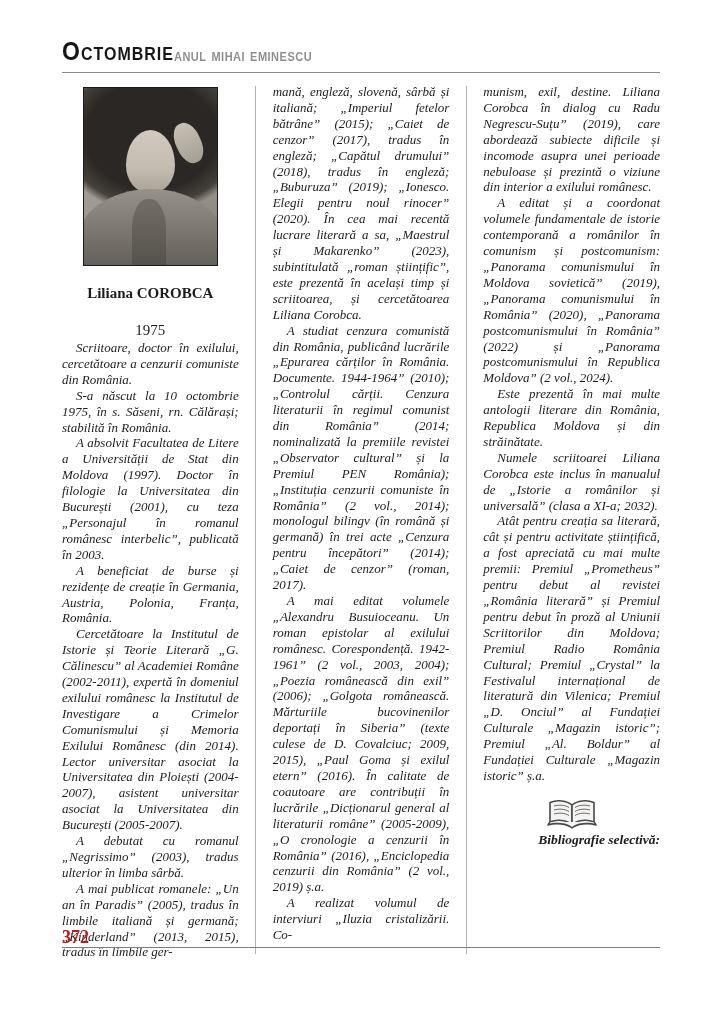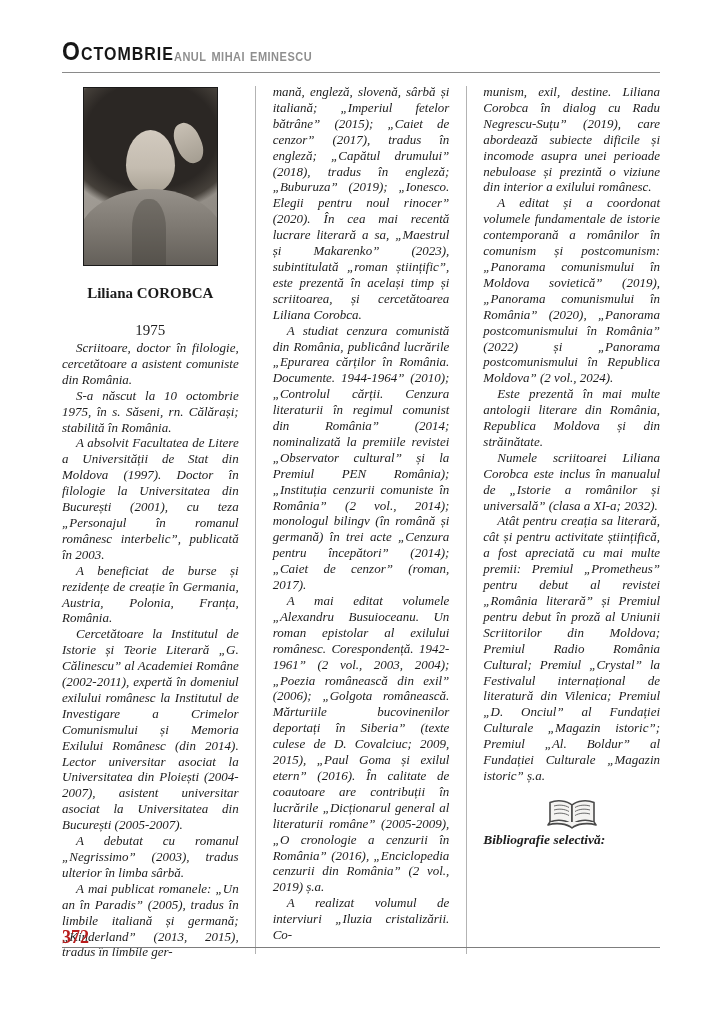--- a/index.html
+++ b/index.html
@@ -71,21 +71,21 @@
     content:"";position:absolute;left:56px;top:10px;width:34px;height:66px;
     border-radius:45% 45% 0 0;background:rgba(60,57,52,.35);
   }
 
   .entry-name{margin:17px;text-align:center;font-size:15px;font-weight:700;line-height:20px;}
   .entry-year{margin:0 0 0 0;text-align:center;font-size:15px;font-weight:400;line-height:20px;}
 
   
   .biblio{margin-top:14px;}
   .biblio-icon{display:block;margin:0 auto 2px auto;}
-  .biblio-title{text-align:left;font-weight:700;font-size:13.5px;margin-bottom:10px;}
+  .biblio-title{text-align:right;font-weight:700;font-size:13.5px;margin-bottom:10px;}
   .biblio-entry{text-indent:14px;}
   .biblio-entry .author{font-weight:700;}
 
   
   .page-footer{position:absolute;left:62px;top:929px;width:598px;}
   .page-number{font-size:18px;color:#b91c1c;line-height:17px;font-weight:bold;}
   .foot-rule{position:absolute;top:18px;left:0;width:598px;height:1px;background:#7d7d7d;}
 </style>
 </head>
 <body>
@@ -102,21 +102,21 @@
 
     <section class="col">
       <figure class="portrait">
         <div class="hair"></div>
         <div class="face"></div>
         <div class="hand"></div>
         <div class="scarf"></div>
       </figure>
       <h2 class="entry-name">Liliana COROBCA</h2>
       <h3 class="entry-year">1975</h3>
-      <p class="indent">Scriitoare, doctor în filologie, cercetătoare a asistent comuniste din România.</p>
+      <p class="indent">Scriitoare, doctor în exilului, cercetătoare a cenzurii comuniste din România.</p>
       <p class="indent">S-a născut la 10 octombrie 1975, în s. Săseni, rn. Călărași; stabilită în România.</p>
       <p class="indent">A absolvit Facultatea de Litere a Universității de Stat din Moldova (1997). Doctor în filologie la Universitatea din București (2001), cu teza „Personajul în romanul românesc interbelic”, publicată în 2003.</p>
       <p class="indent">A beneficiat de burse și rezidențe de creație în Germania, Austria, Polonia, Franța, România.</p>
       <p class="indent">Cercetătoare la Institutul de Istorie și Teorie Literară „G. Călinescu” al Academiei Române (2002-2011), expertă în domeniul exilului românesc la Institutul de Investigare a Crimelor Comunismului și Memoria Exilului Românesc (din 2014). Lector universitar asociat la Universitatea din Ploiești (2004-2007), asistent universitar asociat la Universitatea din București (2005-2007).</p>
       <p class="indent">A debutat cu romanul „Negrissimo” (2003), tradus ulterior în limba sârbă.</p>
       <p class="indent">A mai publicat romanele: „Un an în Paradis” (2005), tradus în limbile italiană și germană; „Kinderland” (2013, 2015), tradus în limbile ger-</p>
     </section>
 
     <div class="vrule"></div>
 

